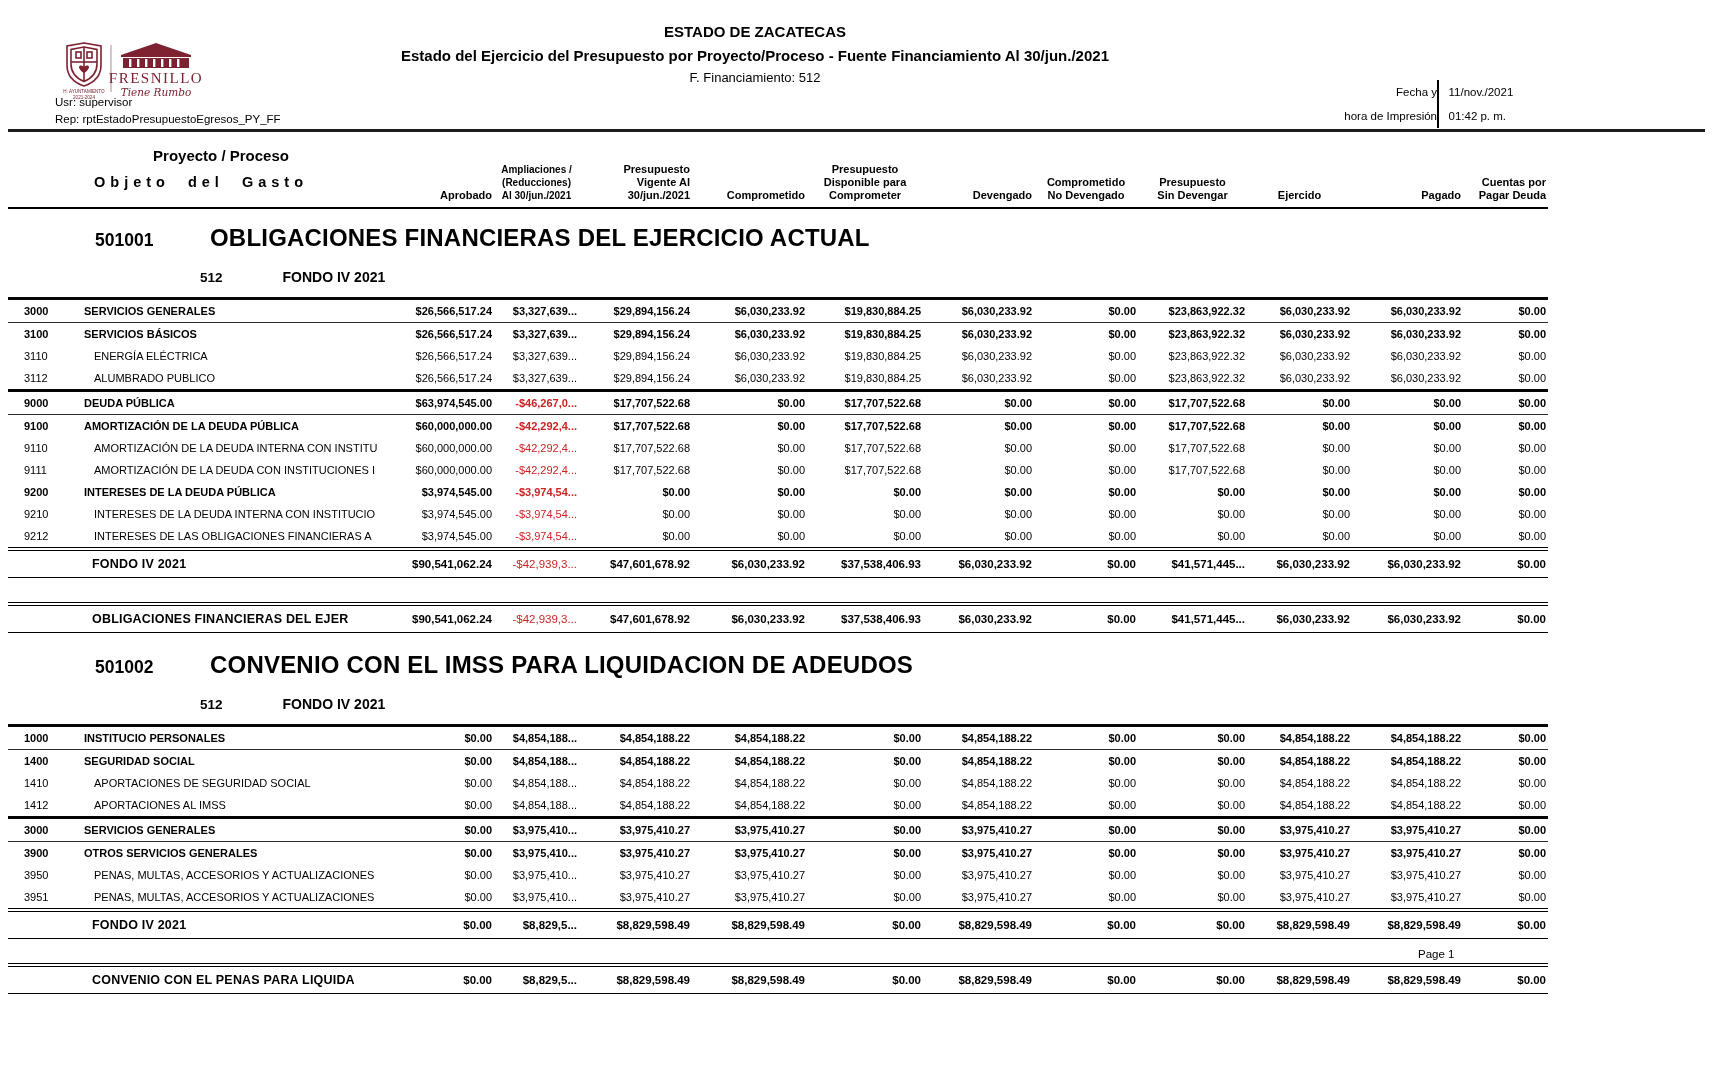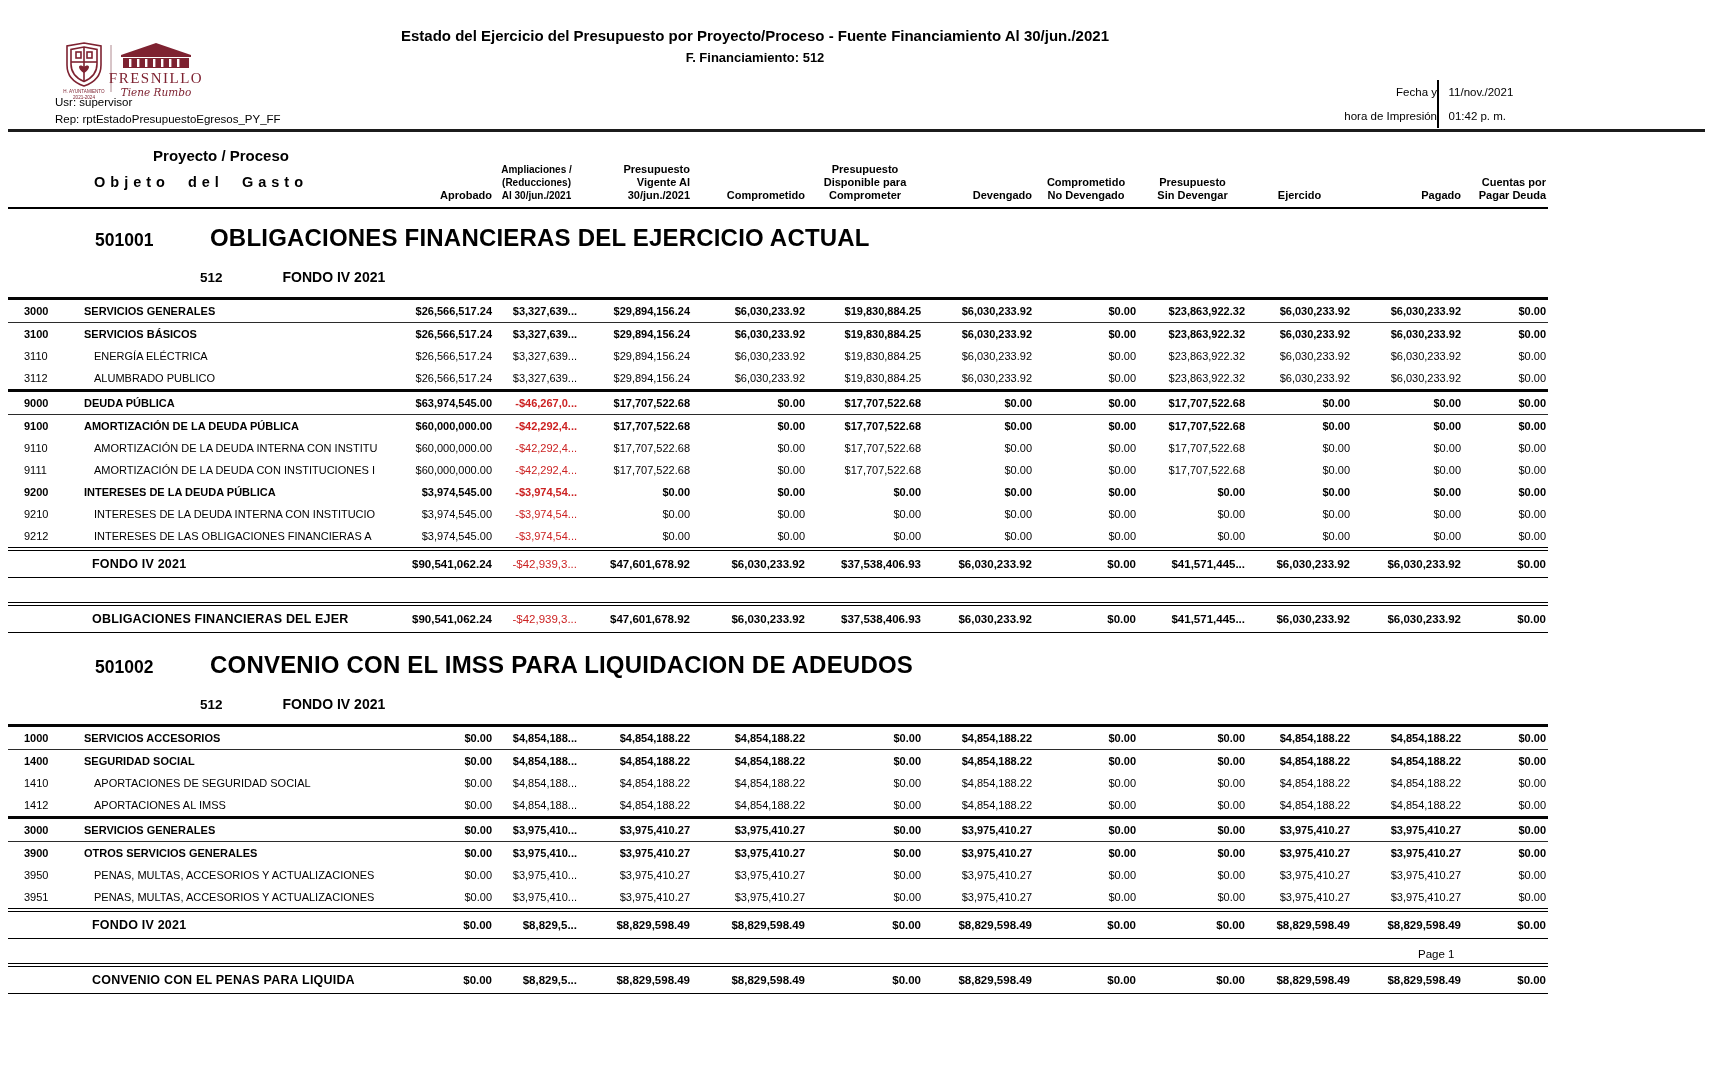--- a/index.html
+++ b/index.html
@@ -8,21 +8,21 @@
     color:#000; font-family:"Liberation Sans", sans-serif; overflow:hidden;
   }
   
   .logo { position:absolute; left:55px; top:40px; }
   .usr-line { position:absolute; left:55px; top:96px; font-size:11.5px; }
   .rep-line { position:absolute; left:55px; top:113px; font-size:11.5px; }
   .titles { position:absolute; left:0; top:20px; width:1510px; text-align:center; }
   .t1 { font-size:21px; font-weight:bold; letter-spacing:0.3px; }
   .t2 { font-size:15px; font-weight:bold; margin-top:3px; }
   .t3 { font-size:15px; font-weight:bold; margin-top:7px; }
-  .t4 { font-size:13px; font-weight:bold; margin-top:6px; }
+  .t4 { font-size:13px; font-weight:normal; margin-top:6px; }
   .datebox { position:absolute; left:1300px; top:80px; display:flex; }
   .datebox .labels { width:137px; text-align:right; font-size:11.5px; line-height:24px; }
   .datebox .divider { width:1.5px; background:#000; }
   .datebox .values { font-size:11.5px; line-height:24px; padding-left:10px; }
   .header-rule { position:absolute; left:8px; top:129px; width:1697px; height:3px; background:#1c1c1c; }
 
   
   table.report { position:absolute; left:8px; top:132px; width:1540px; border-collapse:collapse; table-layout:fixed; }
   thead th { vertical-align:bottom; font-size:11px; font-weight:bold; padding:4px 2px 5px 2px; border-bottom:2.5px solid #000; height:50px; white-space:pre-line; line-height:13px; }
   th.hd-right  { text-align:right; }
@@ -88,20 +88,21 @@
       </g>
       <text x="101" y="43" font-size="15" text-anchor="middle" fill="#7e2231" letter-spacing="1.5" font-family="Liberation Serif, serif">FRESNILLO</text>
       <text x="101" y="56" font-size="10.5" text-anchor="middle" fill="#7e2231" font-style="italic" font-family="DejaVu Serif, serif">Tiene Rumbo</text>
     </svg>
   </div>
 
   <div class="usr-line">Usr: supervisor</div>
   <div class="rep-line">Rep: rptEstadoPresupuestoEgresos_PY_FF</div>
 
   <div class="titles">
+    <div class="t2">ESTADO DE ZACATECAS</div>
     <div class="t3">Estado del Ejercicio del Presupuesto por Proyecto/Proceso - Fuente Financiamiento Al 30/jun./2021</div>
     <div class="t4">F. Financiamiento: 512</div>
   </div>
 
   <div class="datebox">
     <div class="labels">
       <div>Fecha y</div>
       <div>hora de Impresión</div>
     </div>
     <div class="divider"></div>
@@ -366,21 +367,21 @@
           <td colspan="13"></td>
         </tr>
         <tr class="sec-head">
           <td colspan="13"><span class="sec-code">501002</span><span class="sec-title">CONVENIO CON EL IMSS PARA LIQUIDACION DE ADEUDOS</span></td>
         </tr>
         <tr class="fund-head">
           <td colspan="13"><span class="fund-code">512</span><span class="fund-name">FONDO IV 2021</span></td>
         </tr>
         <tr class="chapter">
           <td class="code">1000</td>
-          <td class="name">SERVICIOS ACCESORIOS</td>
+          <td class="name">INSTITUCIO PERSONALES</td>
           <td class="num">$0.00</td>
           <td class="num">$4,854,188...</td>
           <td class="num">$4,854,188.22</td>
           <td class="num">$4,854,188.22</td>
           <td class="num">$0.00</td>
           <td class="num">$4,854,188.22</td>
           <td class="num">$0.00</td>
           <td class="num">$0.00</td>
           <td class="num">$4,854,188.22</td>
           <td class="num">$4,854,188.22</td>

